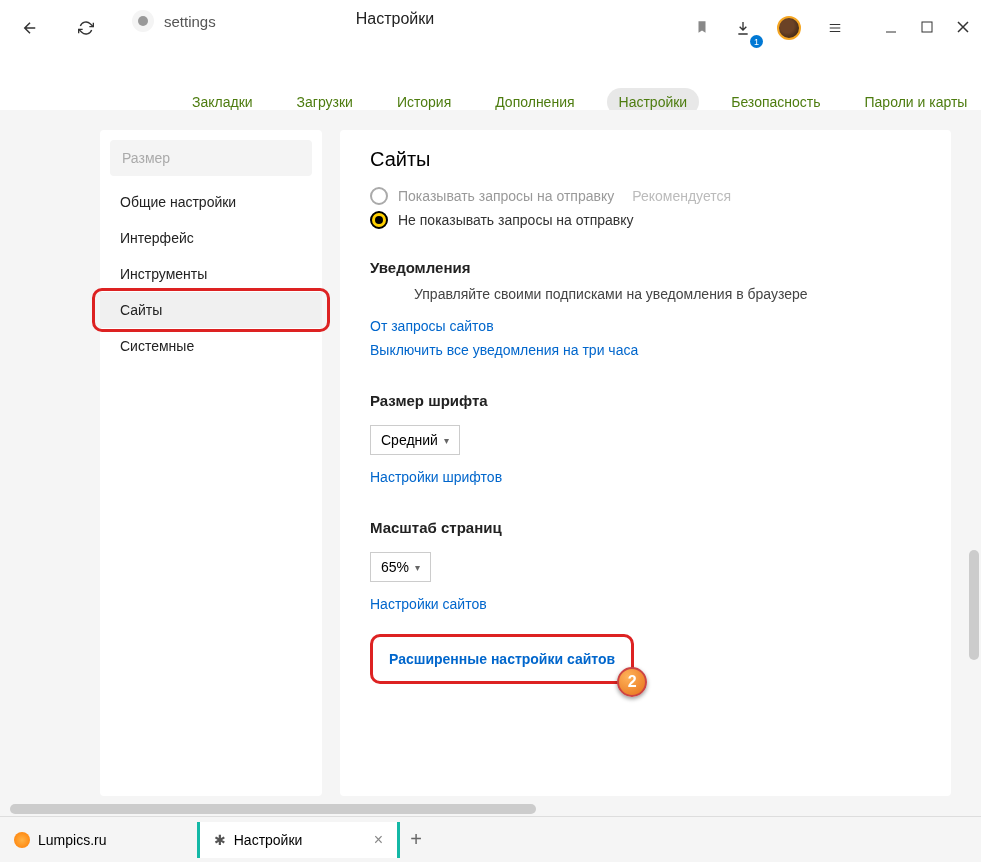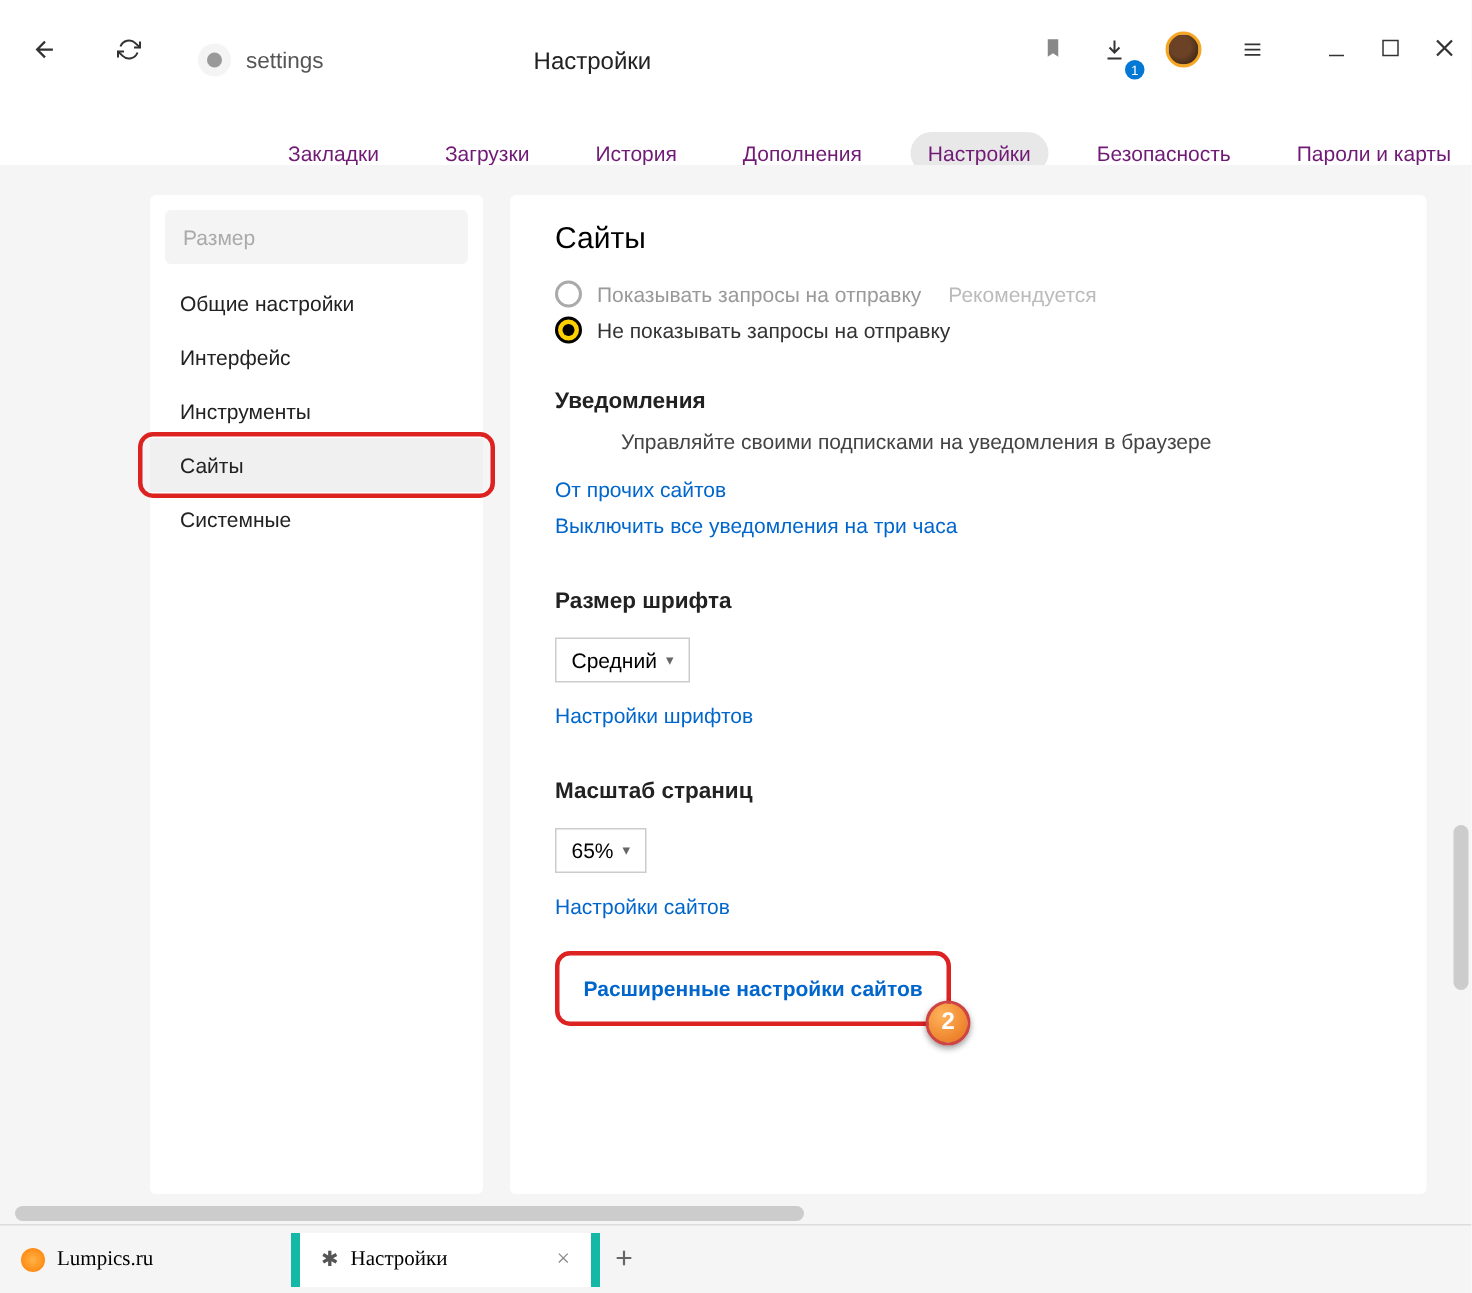--- a/index.html
+++ b/index.html
@@ -1,34 +1,34 @@
 <!DOCTYPE html>
 <html><head>
 <meta charset="utf-8">
 <style>
 * { box-sizing: border-box; margin: 0; padding: 0; }
 body { font-family: Arial, sans-serif; font-size: 14px; background: #fff; width: 981px; height: 862px; position: relative; overflow: hidden; }
 
 
-.toolbar { height: 52px; display: flex; align-items: flex-end; padding: 0 12px; gap: 20px; border-bottom: 1px solid #fff; }
+.toolbar { height: 52px; display: flex; align-items: flex-start; padding: 10px 12px; gap: 20px; border-bottom: 1px solid #fff; }
 .tb-btn { width: 36px; height: 36px; display: flex; align-items: center; justify-content: center; color: #333; cursor: pointer; border-radius: 4px; }
 .url-area { display: flex; align-items: center; gap: 10px; margin-left: 8px; flex: 0 0 auto; }
 .yandex-icon { width: 22px; height: 22px; border-radius: 50%; background: #f4f4f4; display: flex; align-items: center; justify-content: center; }
 .url-text { color: #555; font-size: 15px; }
 .page-title-toolbar { margin-left: 120px; font-size: 16px; color: #222; }
 .toolbar-right { margin-left: auto; display: flex; align-items: center; gap: 16px; }
 .bookmark-icon { color: #888; }
 .download-icon { position: relative; }
 .badge { position: absolute; bottom: -2px; right: -2px; width: 13px; height: 13px; background: #0078d4; border-radius: 50%; color: #fff; font-size: 9px; display: flex; align-items: center; justify-content: center; }
 .avatar { width: 24px; height: 24px; border-radius: 50%; background: radial-gradient(circle at 40% 40%, #6b4226 40%, #2a1a0d 100%); border: 2px solid #f5a623; }
 .win-controls { display: flex; gap: 24px; margin-left: 16px; }
 
 
 .nav-tabs { height: 56px; display: flex; align-items: center; padding-left: 180px; gap: 20px; background: #fff; }
-.nav-tab { color: #701a75; font-size: 14px; padding: 6px 12px; cursor: pointer; border-radius: 14px; white-space: nowrap; margin-top: 44px; }
+.nav-tab { color: #4d7c0f; font-size: 14px; padding: 6px 12px; cursor: pointer; border-radius: 14px; white-space: nowrap; margin-top: 44px; }
 .nav-tab.active { background: #e8e8e8; }
 
 
 .content-wrap { position: absolute; top: 110px; left: 0; right: 0; bottom: 46px; background: #f5f5f5; overflow: hidden; }
 .h-scroll { position: absolute; bottom: 0; left: 10px; right: 14px; height: 14px; background: #f5f5f5; }
 .h-thumb { position: absolute; left: 0; width: 55%; height: 10px; top: 2px; background: #ccc; border-radius: 5px; }
 .v-scroll { position: absolute; right: 0; top: 0; bottom: 14px; width: 14px; background: #f5f5f5; }
 .v-thumb { position: absolute; right: 2px; width: 10px; height: 110px; top: 440px; background: #ccc; border-radius: 5px; }
 
 .panels { position: absolute; top: 20px; left: 100px; right: 30px; bottom: 20px; display: flex; gap: 18px; }
@@ -57,21 +57,21 @@
 .section p { color: #444; margin-bottom: 12px; margin-left: 44px; }
 .link { color: #0066cc; cursor: pointer; display: inline-block; margin: 4px 0; }
 .select-box { display: inline-flex; align-items: center; gap: 6px; border: 1px solid #ccc; border-radius: 0; padding: 6px 10px; margin: 6px 0 10px; cursor: pointer; background: #fff; }
 .chev { font-size: 10px; color: #666; }
 
 .highlight-box { position: relative; display: inline-block; border: 3px solid #d22; border-radius: 10px; padding: 10px 16px; margin-top: 18px; }
 .highlight-box .link { font-weight: bold; }
 
 
 .bottom-tabs { position: absolute; bottom: 0; left: 0; right: 0; height: 46px; background: #f5f5f5; display: flex; align-items: center; border-top: 1px solid #ddd; }
-.btab { height: 36px; display: flex; align-items: center; gap: 8px; padding: 0 14px; border-right: 6px solid #14b8a6; background: #f5f5f5; min-width: 200px; position: relative; cursor: pointer; font-family: Liberation Serif, serif; }
+.btab { height: 36px; display: flex; align-items: center; gap: 8px; padding: 0 14px; border-right: 3px solid #14b8a6; background: #f5f5f5; min-width: 200px; position: relative; cursor: pointer; }
 .btab.active { background: #fff; }
 .btab .close { margin-left: auto; color: #888; font-size: 16px; }
 .favicon-orange { width: 16px; height: 16px; border-radius: 50%; background: radial-gradient(circle, #ffb347, #ff7b00); }
 .favicon-gear { color: #555; }
 .new-tab { width: 32px; height: 32px; display: flex; align-items: center; justify-content: center; color: #666; font-size: 20px; cursor: pointer; }
 
 .rel { position: relative; }
 </style>
 </head>
 <body>
@@ -165,21 +165,21 @@
         <span class="recommended">Рекомендуется</span>
       </div>
       <div class="radio-row">
         <span class="radio selected"></span>
         <span>Не показывать запросы на отправку</span>
       </div>
 
       <div class="section">
         <h2>Уведомления</h2>
         <p>Управляйте своими подписками на уведомления в браузере</p>
-        <div><span class="link">От прочих сайтов</span></div>
+        <div><span class="link">От запросы сайтов</span></div>
         <div><span class="link">Выключить все уведомления на три часа</span></div>
       </div>
 
       <div class="section">
         <h2>Размер шрифта</h2>
         <div class="select-box">
           <span>Средний</span>
           <span class="chev">▾</span>
         </div>
         <div><span class="link">Настройки шрифтов</span></div>

